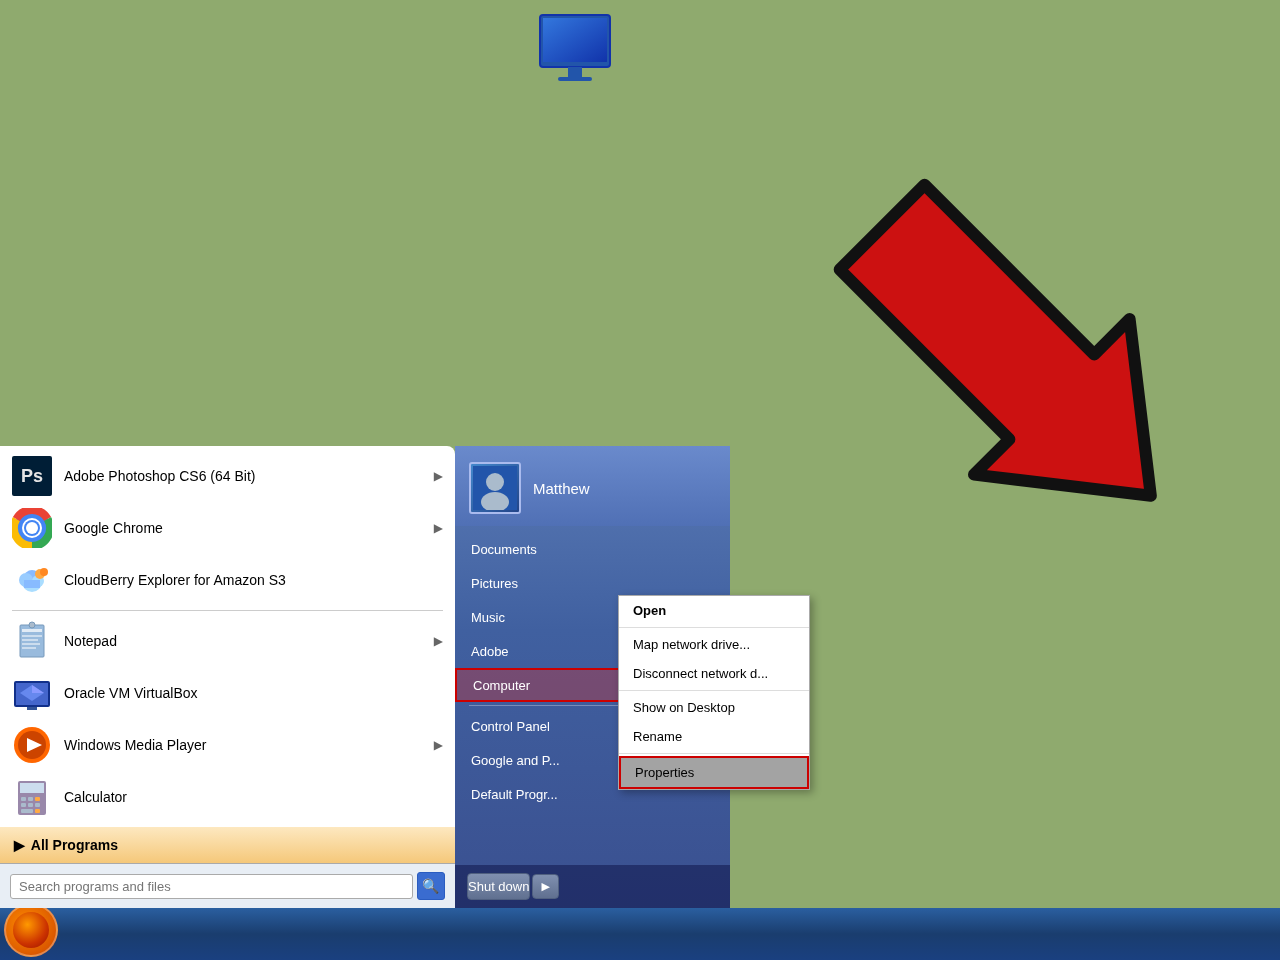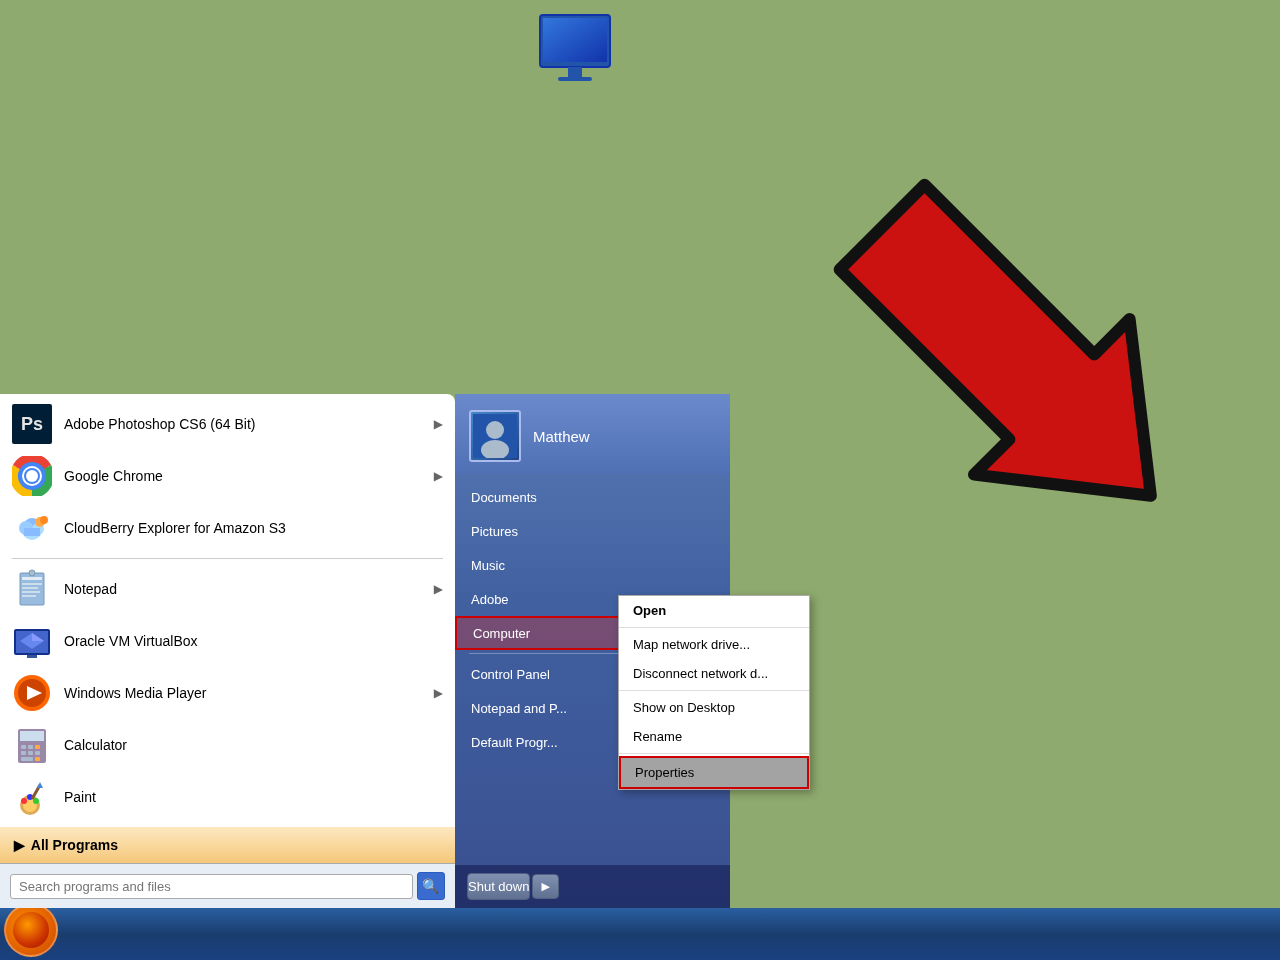--- a/index.html
+++ b/index.html
@@ -460,36 +460,20 @@
               <rect x="9" y="26" width="5" height="4" rx="1" fill="#aabbcc"></rect>
               <rect x="16" y="26" width="5" height="4" rx="1" fill="#aabbcc"></rect>
               <rect x="23" y="26" width="5" height="4" rx="1" fill="#aabbcc"></rect>
               <rect x="9" y="32" width="12" height="4" rx="1" fill="#aabbcc"></rect>
               <rect x="23" y="32" width="5" height="4" rx="1" fill="#ffaa44"></rect>
             </svg>
           </div>
           <span class="program-name">Calculator</span>
         </div>
 
-        <div class="program-item">
-          <div class="program-icon">
-            <svg width="40" height="40" viewBox="0 0 40 40">
-              <circle cx="18" cy="28" r="10" fill="#ddaa55"></circle>
-              <circle cx="18" cy="28" r="7" fill="#ffcc66"></circle>
-
-              <circle cx="12" cy="24" r="3" fill="#ff3333"></circle>
-              <circle cx="18" cy="20" r="3" fill="#3333ff"></circle>
-              <circle cx="24" cy="24" r="3" fill="#33cc33"></circle>
-
-              <line x1="28" y1="8" x2="20" y2="22" stroke="#885533" stroke-width="3"></line>
-              <polygon points="28,5 31,11 25,11" fill="#4488dd"></polygon>
-            </svg>
-          </div>
-          <span class="program-name">Paint</span>
-        </div>
 
       </div>
 
       <div class="all-programs-bar">
         <span style="margin-right:6px; font-size:14px;">▶</span>
         <span>All Programs</span>
       </div>
 
       <div class="search-bar">
         <input class="search-input" type="text" placeholder="Search programs and files" style="">
@@ -524,21 +508,21 @@
           <span>Adobe</span>
         </div>
         <div class="right-item computer-selected">
           <span>Computer</span>
         </div>
         <div class="right-separator"></div>
         <div class="right-item">
           <span>Control Panel</span>
         </div>
         <div class="right-item">
-          <span>Notepad and P...</span>
+          <span>Google and P...</span>
         </div>
         <div class="right-item">
           <span>Default Progr...</span>
         </div>
       </div>
 
       <div class="shutdown-bar">
         <button class="shutdown-btn">Shut down</button>
         <button class="shutdown-arrow-btn">▶</button>
       </div>

